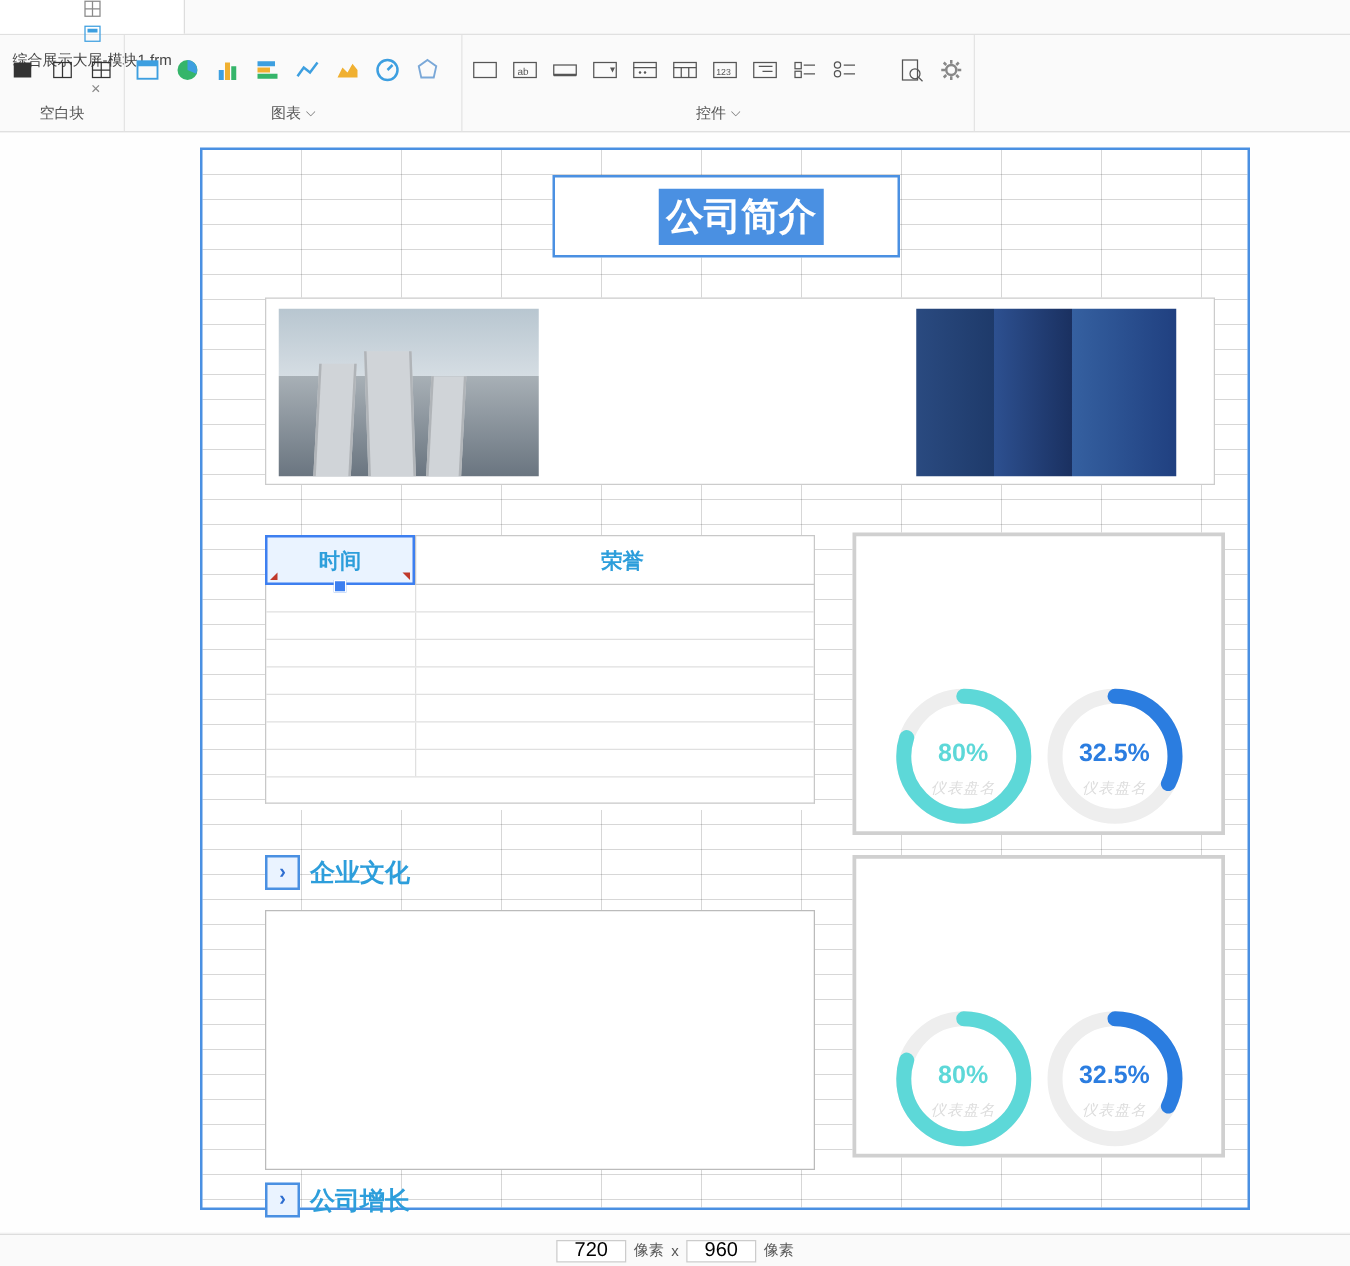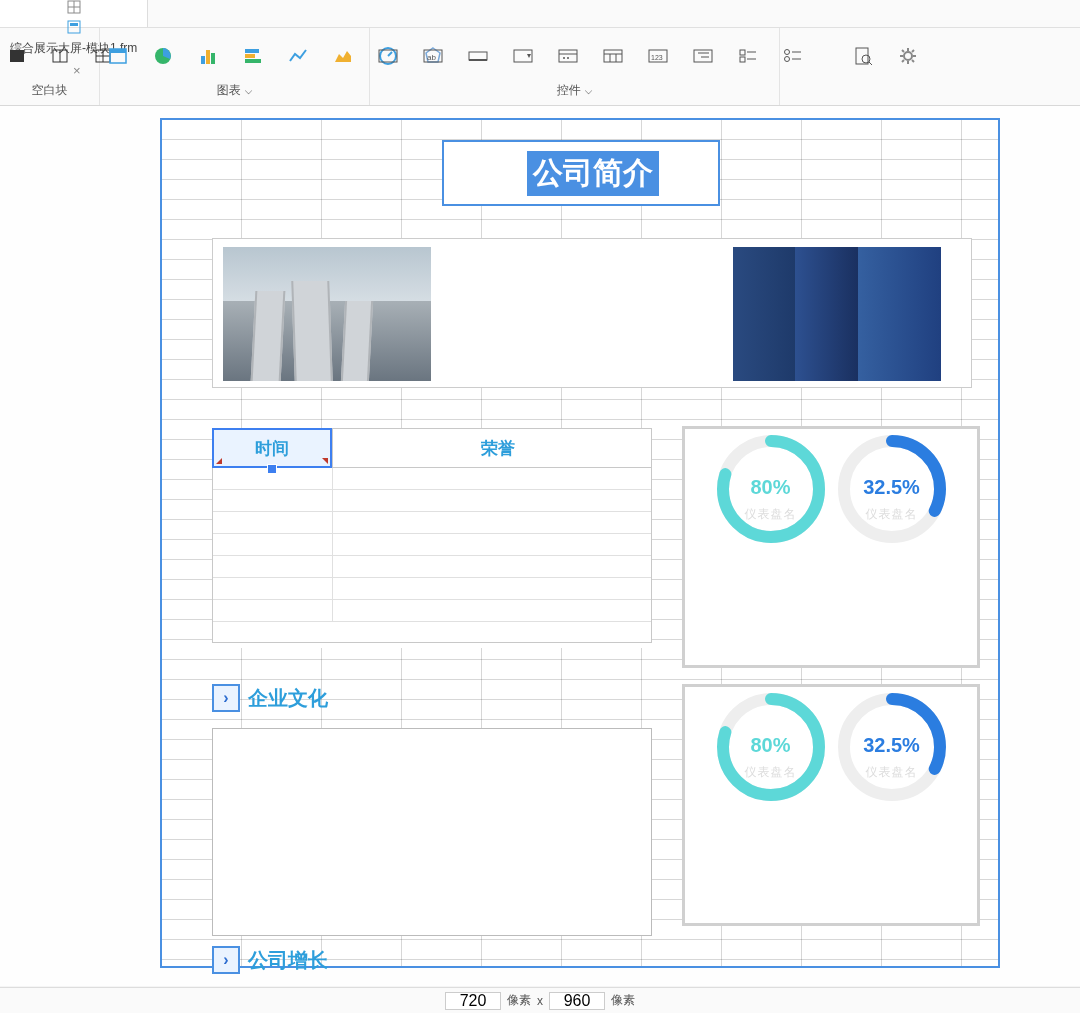--- a/index.html
+++ b/index.html
@@ -7,21 +7,21 @@
 
 
 .tab-bar { height: 28px; background: #fafafa; display: flex; align-items: center; border-bottom: 1px solid #e0e0e0; }
 .tab { display: flex; align-items: center; padding: 0 10px; height: 100%; background: #fff; border-right: 1px solid #ddd; gap: 6px; font-size: 12px; color: #444; flex-direction: column; }
 .tab-icon { width: 14px; height: 14px; display: inline-block; }
 .tab .close { color: #888; cursor: pointer; font-size: 13px; margin-left: 6px; }
 
 
 .toolbar { height: 78px; background: #fafafa; border-bottom: 1px solid #d8d8d8; display: flex; }
 .toolbar-group { display: flex; flex-direction: column; border-right: 1px solid #e4e4e4; padding: 6px 8px 0; }
-.toolbar-icons { display: flex; gap: 25px; align-items: center; flex: 1; }
+.toolbar-icons { display: flex; gap: 12px; align-items: center; flex: 1; }
 .toolbar-label { font-size: 12px; color: #555; text-align: center; padding: 4px 0 6px; display: flex; justify-content: center; align-items: center; gap: 4px; }
 .chev { font-size: 10px; color: #666; }
 .ticon { width: 20px; height: 20px; display: inline-flex; align-items: center; justify-content: center; cursor: pointer; }
 
 
 .canvas-wrap { position: relative; background: #fefefe; height: 880px; overflow: hidden; }
 .design-grid { position: absolute; left: 160px; top: 12px; width: 840px; height: 850px; border: 2px solid #4a90e2; background: repeating-linear-gradient(to bottom, #fff 0, #fff 19px, #d7d7d7 19px, #d7d7d7 20px), repeating-linear-gradient(to right, transparent 0, transparent 79px, #d7d7d7 79px, #d7d7d7 80px); background-blend-mode: multiply; }
 
 
 .title-box { position: absolute; left: 280px; top: 20px; width: 278px; height: 66px; border: 2px solid #4a90e2; background: #fff; display: flex; align-items: center; justify-content: center; padding-left: 24px; }
@@ -52,27 +52,27 @@
 .trow > div { border-right: 1px solid #e0e0e0; }
 .trow > div:first-child { width: 120px; }
 .trow > div:last-child { flex: 1; border-right: none; }
 
 
 .sec { position: absolute; display: flex; align-items: center; gap: 8px; }
 .sec .chevbox { width: 28px; height: 28px; border: 2px solid #4a90e2; background: #eaf3ff; display: flex; align-items: center; justify-content: center; color: #2d6dd0; font-weight: bold; }
 .sec .lbl { color: #2d9edb; font-weight: bold; font-size: 20px; }
 
 
-.gauge-card { position: absolute; width: 298px; height: 242px; border: 3px solid #d0d0d0; background: #fff; display: flex; align-items: flex-start; justify-content: center; gap: 1px; }
+.gauge-card { position: absolute; width: 298px; height: 242px; border: 3px solid #d0d0d0; background: #fff; display: flex; align-items: flex-end; justify-content: center; gap: 1px; }
 .gauge { width: 120px; height: 120px; position: relative; }
 .gauge svg { transform: rotate(-90deg); }
 .gauge .gval { position: absolute; top: 48%; left: 50%; transform: translate(-50%, -50%); font-weight: bold; font-size: 20px; }
 .g1 .gval { color: #5dd8d8; }
 .g2 .gval { color: #2b7de0; }
-.gsub { position: absolute; top: 64%; left: 50%; transform: translateX(-50%); font-size: 12px; color: #ddd; letter-spacing: 1px; }
+.gsub { position: absolute; top: 64%; left: 50%; transform: translateX(-50%); font-size: 12px; color: #ddd; letter-spacing: 1px; font-style: italic; }
 
 
 .bigtext { position: absolute; left: 50px; top: 608px; width: 440px; height: 208px; background: #fff; border: 1px solid #bbb; }
 
 
 .status { position: absolute; left: 0; bottom: 0; width: 100%; height: 26px; background: #fafafa; border-top: 1px solid #ddd; display: flex; align-items: center; justify-content: center; gap: 6px; font-size: 12px; color: #555; }
 .status input { width: 56px; height: 18px; border: 1px solid #ccc; text-align: center; font-size: 16px; }
 </style>
 </head>
 <body>

